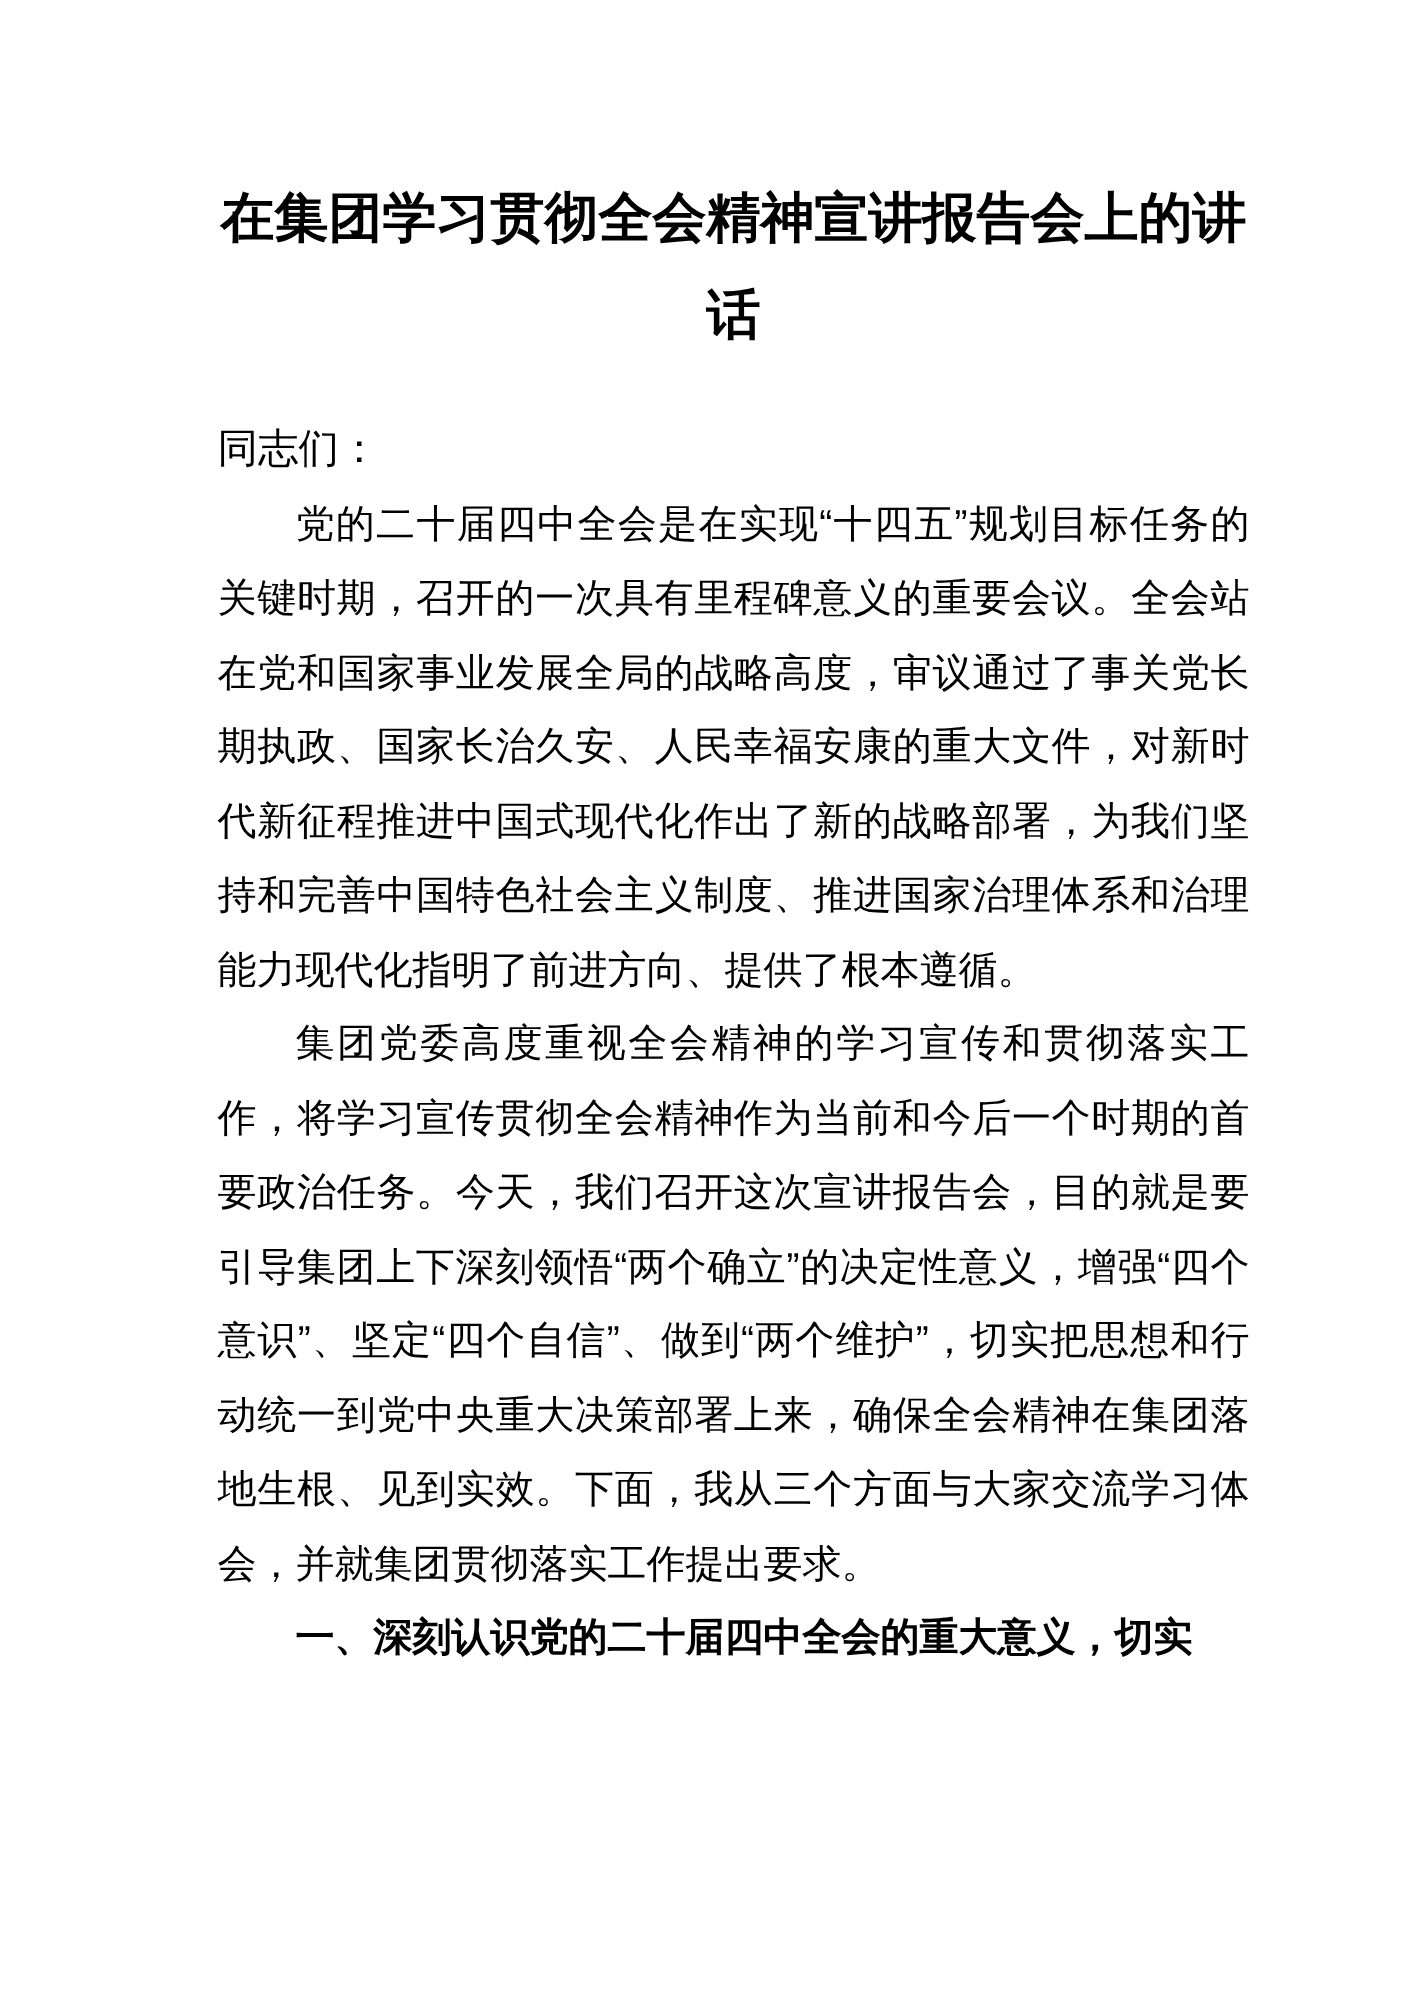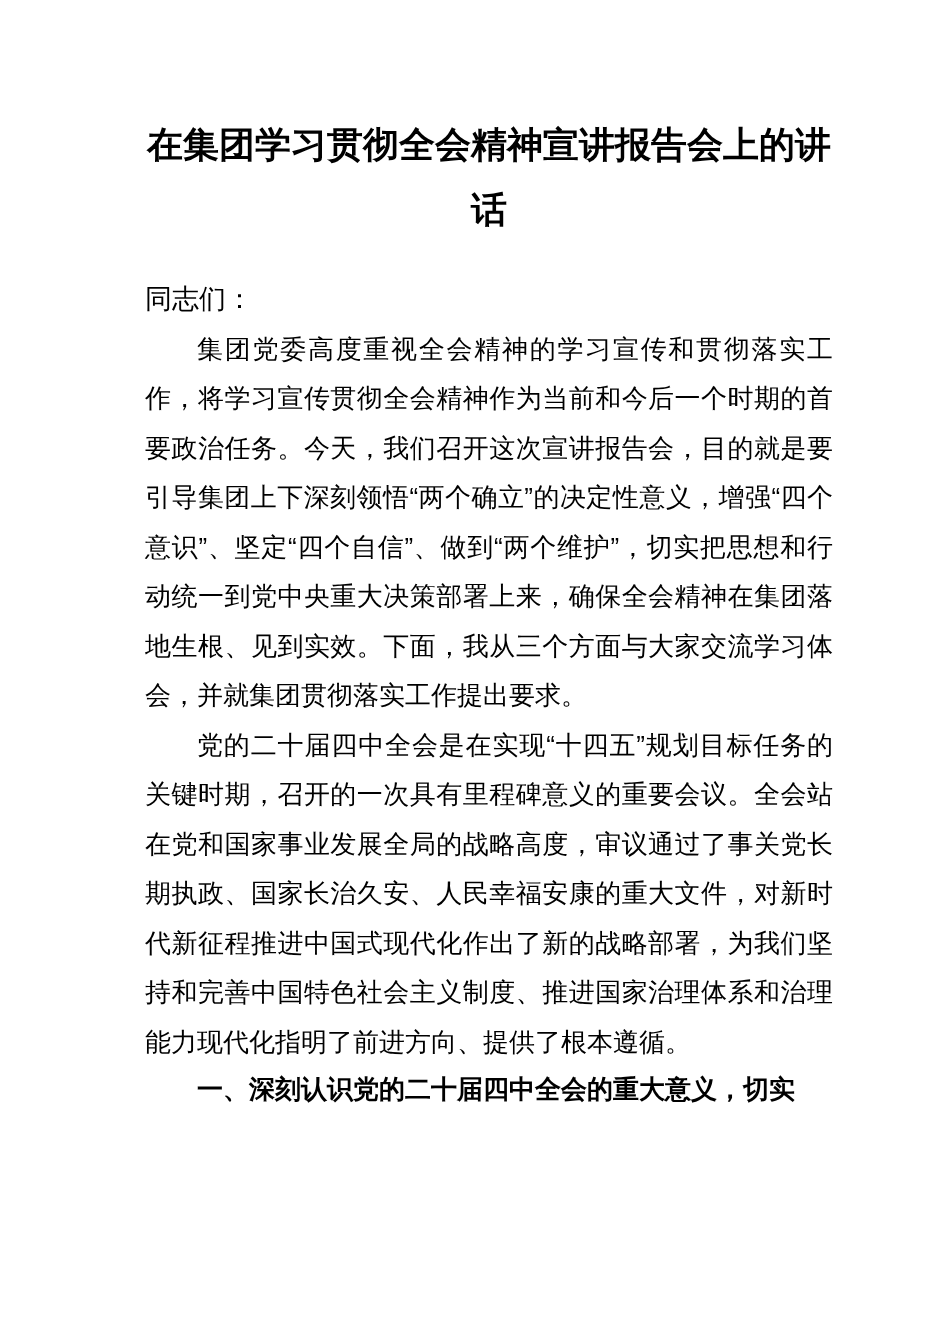--- a/index.html
+++ b/index.html
@@ -44,29 +44,28 @@
     line-break: strict;
   }
   .section-heading {
     margin: 0;
     font-size: 26px;
     font-weight: 700;
     line-height: 49.5px;
     text-indent: 2em;
     word-break: break-all;
     line-break: strict;
-    font-family: Liberation Mono, monospace;
   }
 </style>
 </head>
 <body>
 
 <div class="page">
   <h1 class="doc-title">在集团学习贯彻全会精神宣讲报告会上的讲话</h1>
 
   <p class="salutation">同志们：</p>
 
+  <p class="para">党的二十届四中全会是在实现“十四五”规划目标任务的关键时期，召开的一次具有里程碑意义的重要会议。全会站在党和国家事业发展全局的战略高度，审议通过了事关党长期执政、国家长治久安、人民幸福安康的重大文件，对新时代新征程推进中国式现代化作出了新的战略部署，为我们坚持和完善中国特色社会主义制度、推进国家治理体系和治理能力现代化指明了前进方向、提供了根本遵循。</p>
+
   <p class="para">集团党委高度重视全会精神的学习宣传和贯彻落实工作，将学习宣传贯彻全会精神作为当前和今后一个时期的首要政治任务。今天，我们召开这次宣讲报告会，目的就是要引导集团上下深刻领悟“两个确立”的决定性意义，增强“四个意识”、坚定“四个自信”、做到“两个维护”，切实把思想和行动统一到党中央重大决策部署上来，确保全会精神在集团落地生根、见到实效。下面，我从三个方面与大家交流学习体会，并就集团贯彻落实工作提出要求。</p>
-
-  <p class="para">党的二十届四中全会是在实现“十四五”规划目标任务的关键时期，召开的一次具有里程碑意义的重要会议。全会站在党和国家事业发展全局的战略高度，审议通过了事关党长期执政、国家长治久安、人民幸福安康的重大文件，对新时代新征程推进中国式现代化作出了新的战略部署，为我们坚持和完善中国特色社会主义制度、推进国家治理体系和治理能力现代化指明了前进方向、提供了根本遵循。</p>
 
   <p class="section-heading">一、深刻认识党的二十届四中全会的重大意义，切实</p>
 </div>
 
 </body></html>

